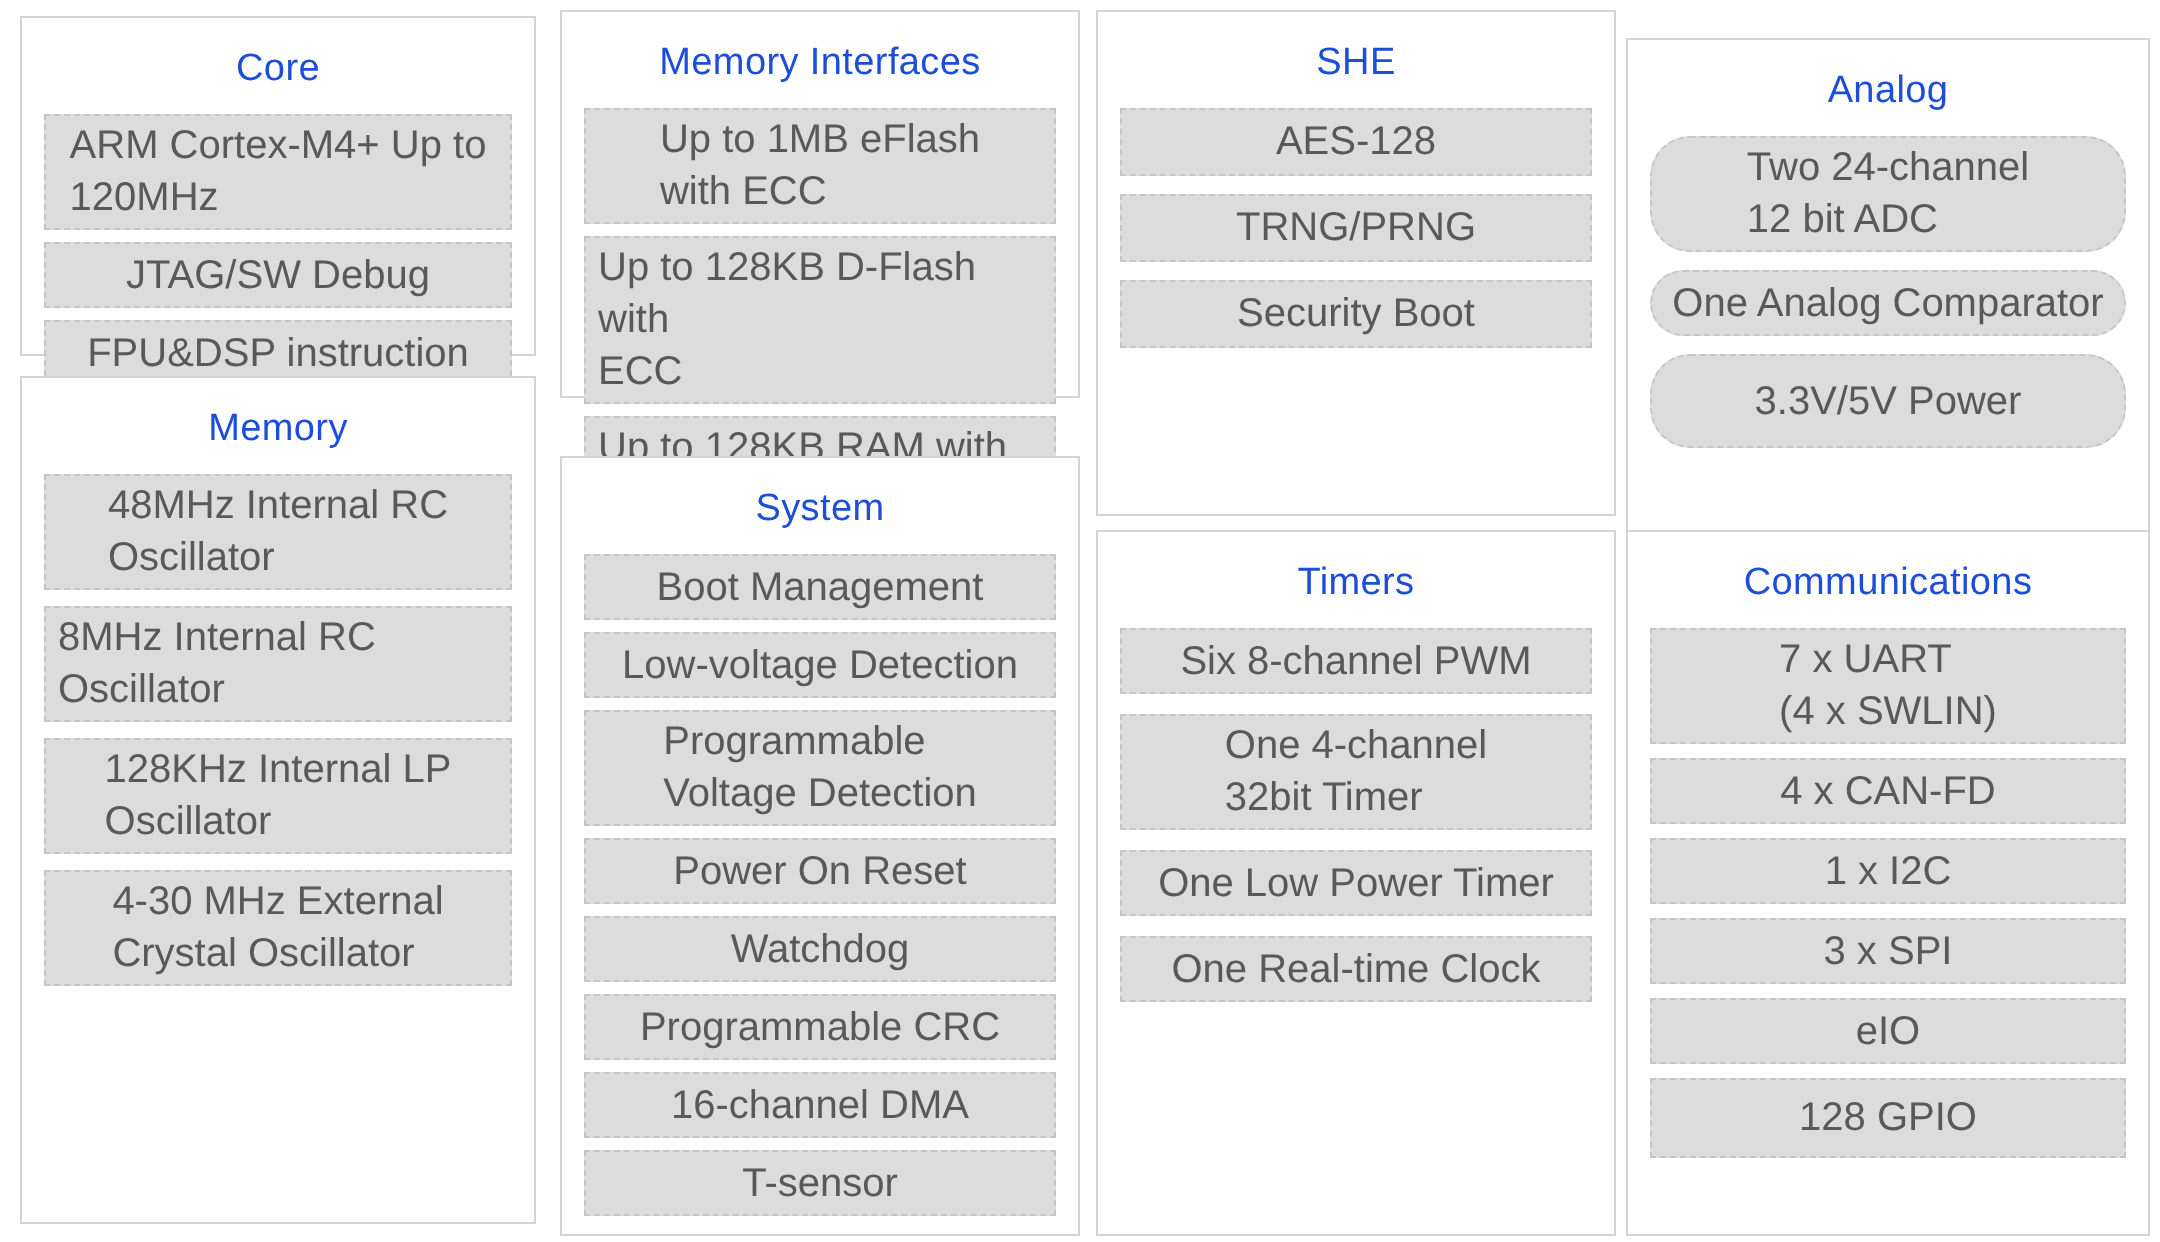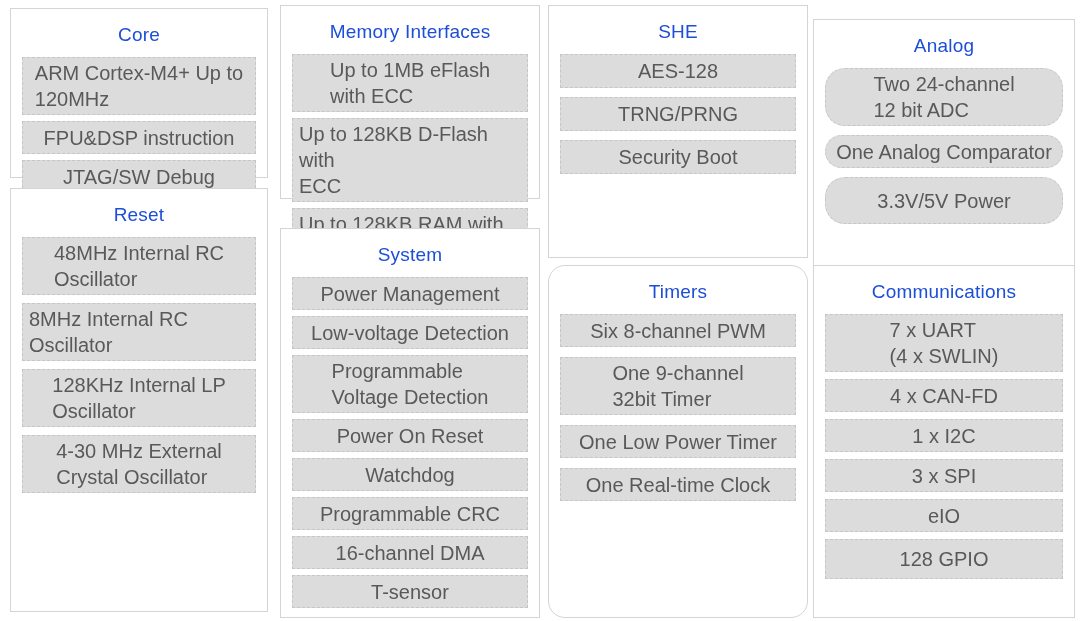--- a/index.html
+++ b/index.html
@@ -28,89 +28,89 @@
   }
   .tall { min-height:46px; }
   .med  { min-height:40px; }
 
   
   .panel-core   { left:10px;  top:8px;   width:258px; height:170px; }
   .panel-clocks { left:10px;  top:188px; width:258px; height:424px; }
   .panel-memory { left:280px; top:5px;   width:260px; height:194px; }
   .panel-system { left:280px; top:228px; width:260px; height:390px; }
   .panel-she    { left:548px; top:5px;   width:260px; height:253px; }
-  .panel-timers { left:548px; top:265px; width:260px; height:353px;border-radius:17px; }
+  .panel-timers { left:548px; top:265px; width:260px; height:353px; }
   .panel-analog { left:813px; top:19px;   width:262px; height:253px; }
   .panel-comms  { left:813px; top:265px; width:262px; height:353px; }
 
   .panel-clocks .item { margin-bottom:8px; min-height:46px; }
   .panel-she .item    { margin-bottom:9px; min-height:34px; }
   .panel-timers .item { margin-bottom:10px; }
   .panel-analog .item { margin-bottom:9px;border-radius:20px; }
   .panel-comms .item  { margin-bottom:7px; }
   .panel-comms .tall  { min-height:48px; }
   .panel-analog .tall { min-height:47px; }
 </style>
 </head>
 <body>
 
 <div class="canvas">
 
   <div class="panel panel-core">
     <div class="panel-title">Core</div>
     <div class="item tall">ARM Cortex-M4+ Up to
 120MHz</div>
+    <div class="item">JTAG/SW Debug</div>
     <div class="item">FPU&amp;DSP instruction</div>
-    <div class="item">JTAG/SW Debug</div>
   </div>
 
   <div class="panel panel-clocks">
-    <div class="panel-title">Reset</div>
+    <div class="panel-title">Memory</div>
     <div class="item">48MHz Internal RC
 Oscillator</div>
     <div class="item">8MHz Internal RC Oscillator</div>
     <div class="item">128KHz Internal LP
 Oscillator</div>
     <div class="item">4-30 MHz External
 Crystal Oscillator</div>
   </div>
 
   <div class="panel panel-memory">
     <div class="panel-title">Memory Interfaces</div>
     <div class="item tall">Up to 1MB eFlash
 with ECC</div>
     <div class="item tall">Up to 128KB D-Flash with
 ECC</div>
     <div class="item med">Up to 128KB RAM with ECC</div>
   </div>
 
   <div class="panel panel-system">
     <div class="panel-title">System</div>
-    <div class="item">Power Management</div>
+    <div class="item">Boot Management</div>
     <div class="item">Low-voltage Detection</div>
     <div class="item tall">Programmable
 Voltage Detection</div>
     <div class="item">Power On Reset</div>
     <div class="item">Watchdog</div>
     <div class="item">Programmable CRC</div>
     <div class="item">16-channel DMA</div>
     <div class="item">T-sensor</div>
   </div>
 
   <div class="panel panel-she">
     <div class="panel-title">SHE</div>
     <div class="item">AES-128</div>
     <div class="item">TRNG/PRNG</div>
     <div class="item">Security Boot</div>
   </div>
 
   <div class="panel panel-timers">
     <div class="panel-title">Timers</div>
     <div class="item">Six 8-channel PWM</div>
-    <div class="item tall">One 9-channel
+    <div class="item tall">One 4-channel
 32bit Timer</div>
     <div class="item">One Low Power Timer</div>
     <div class="item">One Real-time Clock</div>
   </div>
 
   <div class="panel panel-analog">
     <div class="panel-title">Analog</div>
     <div class="item tall">Two 24-channel
 12 bit ADC</div>
     <div class="item">One Analog Comparator</div>

